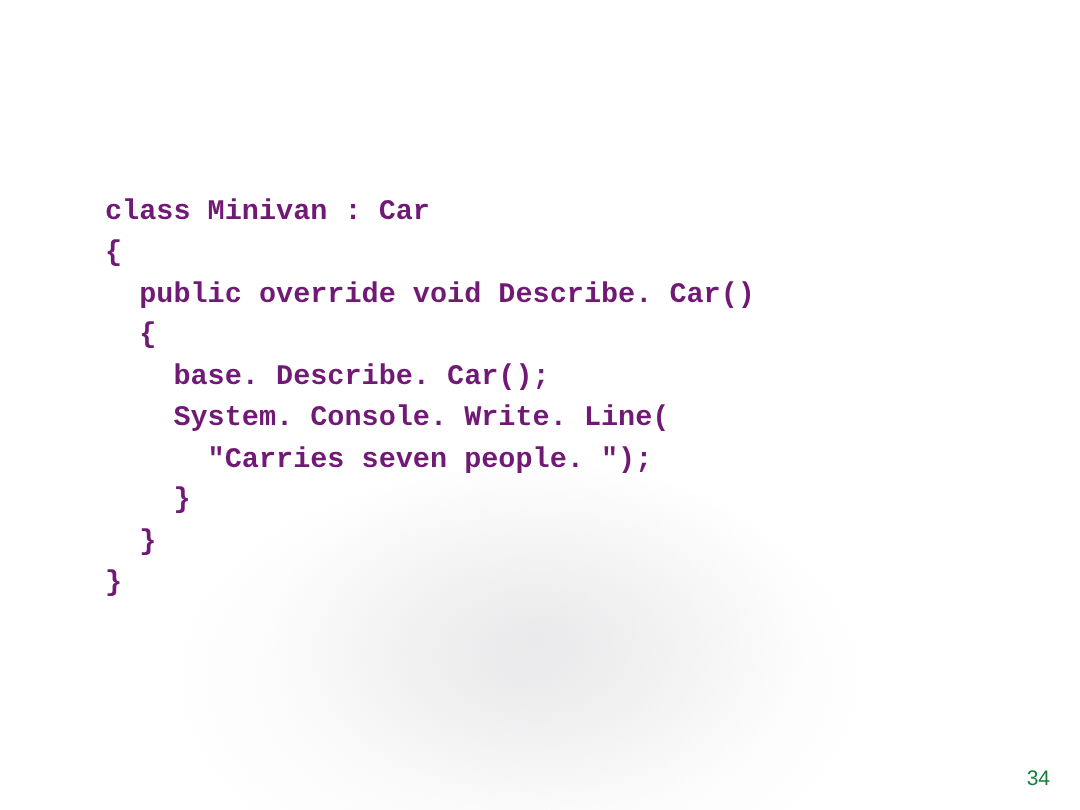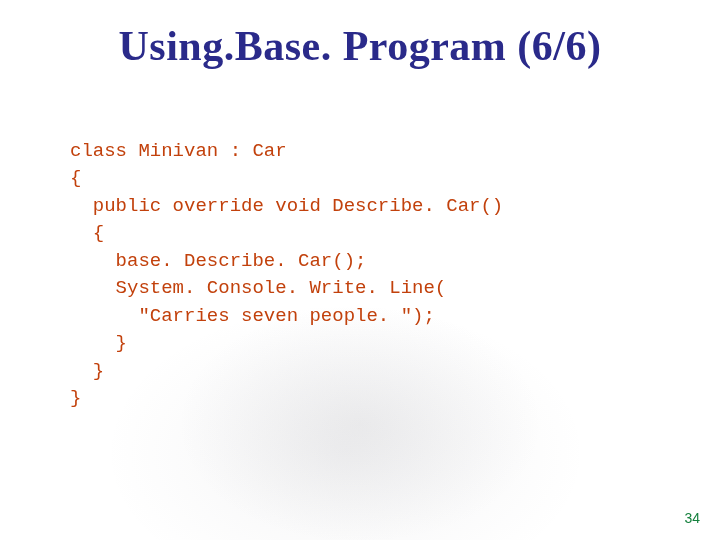--- a/index.html
+++ b/index.html
@@ -36,44 +36,43 @@
     left: 0;
     width: 720px;
     text-align: center;
     font-size: 42px;
     font-weight: bold;
     color: #2a2a8a;
     letter-spacing: 0.5px;
   }
   .code {
     position: absolute;
-    top: 110px;
+    top: 100px;
     left: 70px;
     font-family: "Courier New", Courier, monospace;
-    font-weight: normal;
+    font-weight: bold;
     font-size: 19px;
     line-height: 1.45;
-    color: #c2410c;
+    color: #701a75;
     white-space: pre;
   }
   .pagenum {
     position: absolute;
     right: 20px;
     bottom: 14px;
     font-family: Arial, Helvetica, sans-serif;
     font-size: 14px;
     color: #15803d;
   }
 </style>
 </head>
 <body>
 
 <div class="slide">
 
-  <div class="title">Using.Base. Program (6/6)</div>
 
   <div class="code">
 <span>class Minivan : Car</span>
 <span>{</span>
 <span>  public override void Describe. Car()</span>
 <span>  {</span>
 <span>    base. Describe. Car();</span>
 <span>    System. Console. Write. Line(</span>
 <span>      "Carries seven people. ");</span>
 <span>    }</span>

